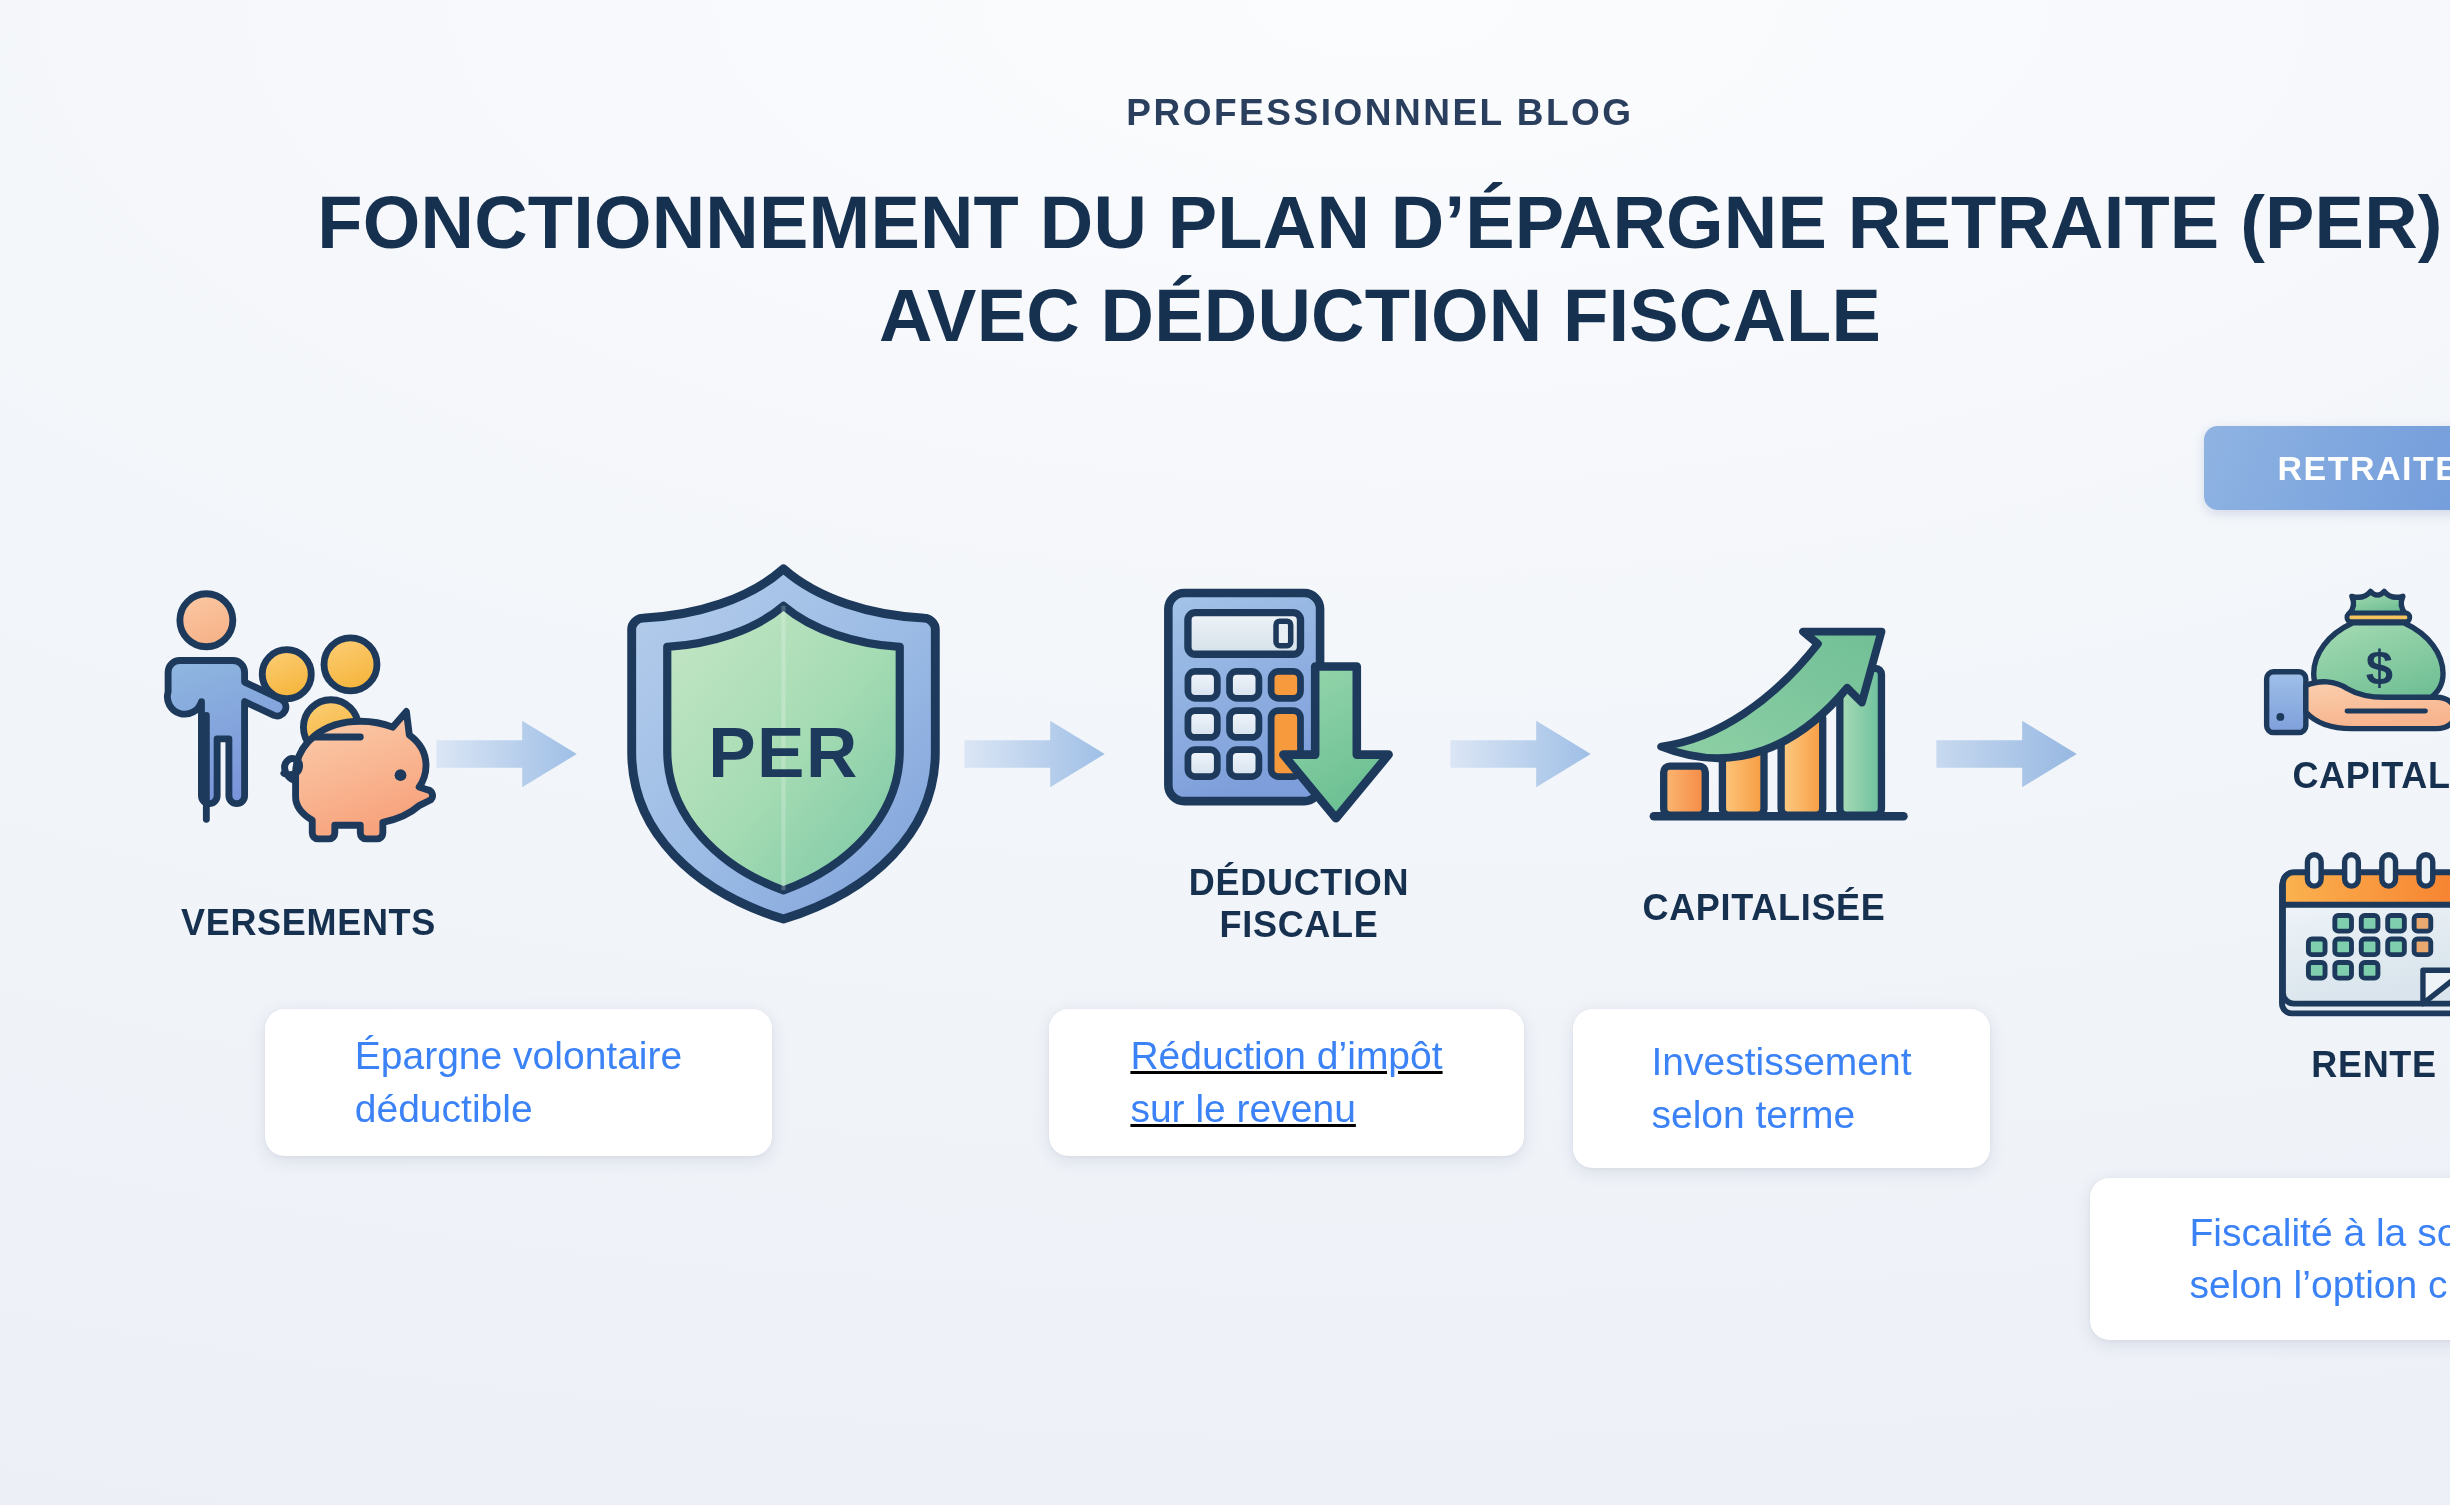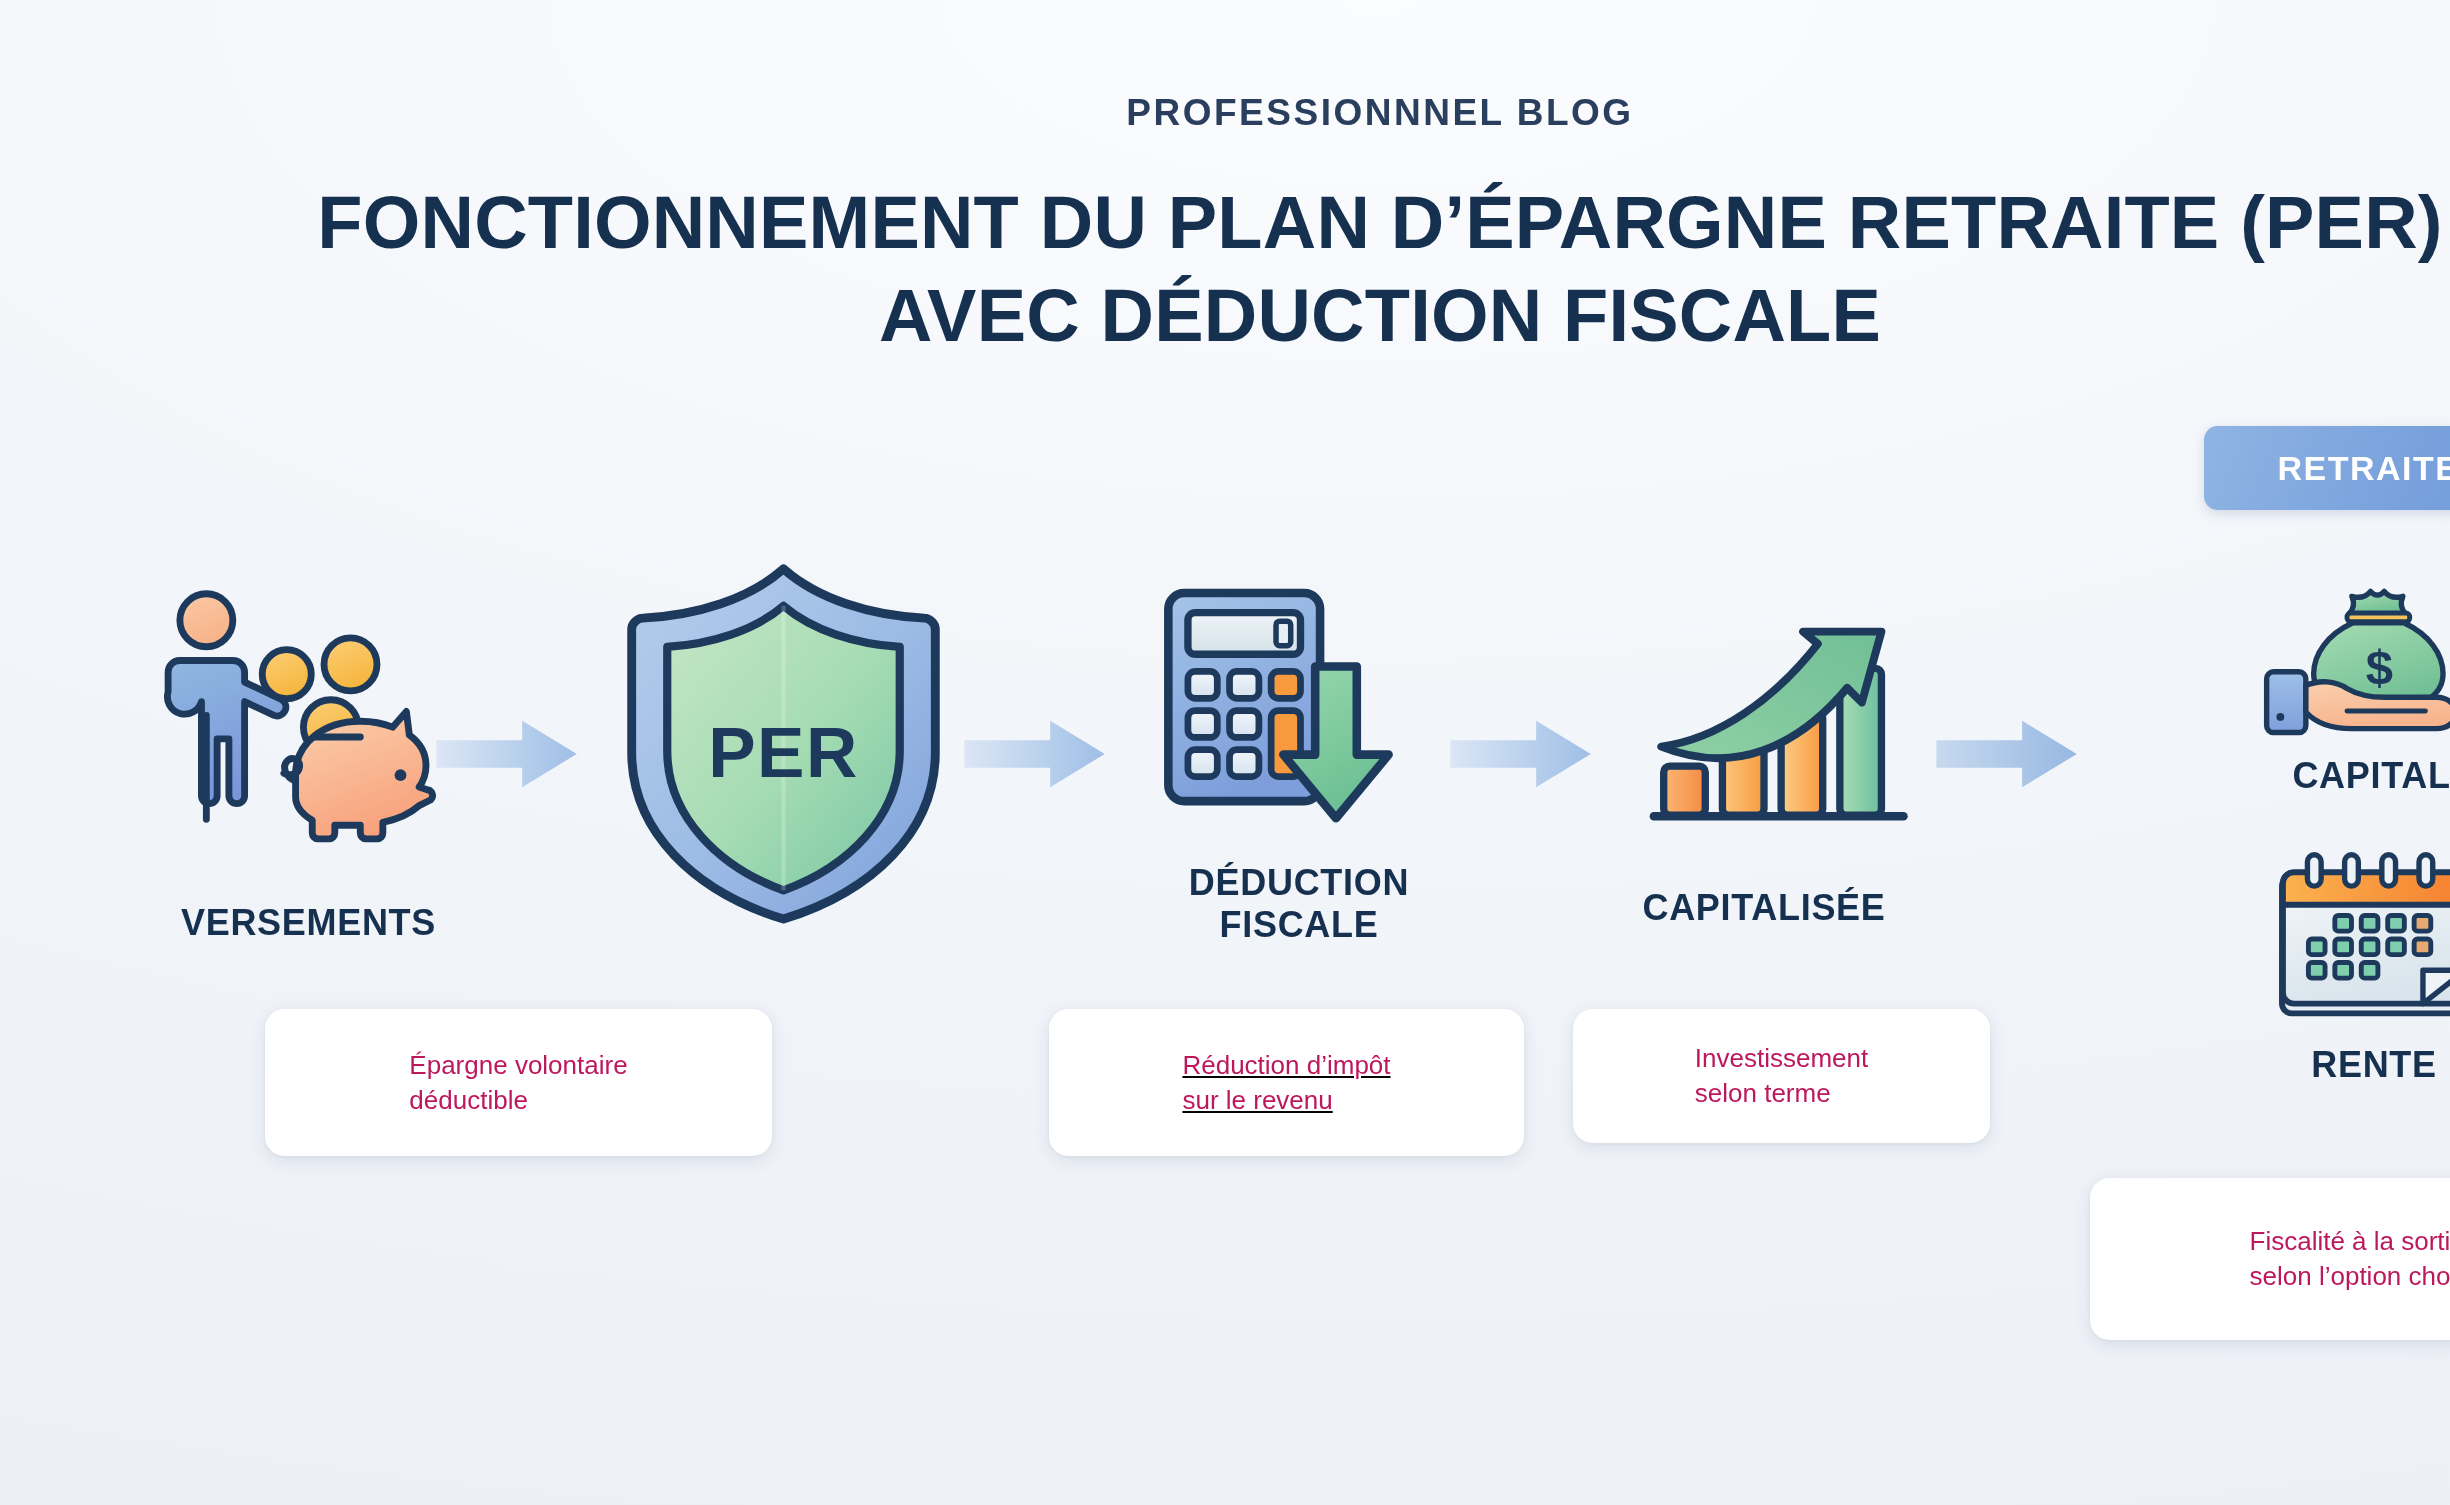--- a/index.html
+++ b/index.html
@@ -47,21 +47,21 @@
   
   .card {
     position: absolute;
     background: #ffffff;
     border-radius: 19.6px;
     box-shadow: 0 4.9px 16.7px rgba(40,60,100,0.10), 0 1px 3.9px rgba(40,60,100,0.05);
     display: flex; align-items: center; justify-content: center;
     padding: 16.7px 21.6px;
   }
   .card-text {
-    font-size: 26px; line-height: 1.34; color: #be185d;
+    font-size: 39px; line-height: 1.34; color: #3b82f6;
     font-weight: 400; text-align: center;
   }
   .card-text .ln { display: block; }
   .card.left-align .card-text { text-align: left; }
 
   
   .badge {
     position: absolute;
     background: linear-gradient(110deg, #8fb4e3 0%, #7ba3dd 55%, #6e9ada 100%);
     border-radius: 13.7px;
@@ -388,21 +388,21 @@
       </div>
     </div>
 
     <div class="card left-align" style="left:1049px; top:1009px; width:475px; height:147px;text-decoration:underline;">
       <div class="card-text">
         <span class="ln">Réduction d’impôt</span>
         <span class="ln">sur le revenu</span>
       </div>
     </div>
 
-    <div class="card left-align" style="left:1573px; top:1009px; width:417px; height:134px;">
+    <div class="card left-align" style="left:1573px; top:1009px; width:417px; height:159px;">
       <div class="card-text">
         <span class="ln">Investissement</span>
         <span class="ln">selon terme</span>
       </div>
     </div>
 
     <div class="card left-align" style="left:2090px; top:1178px; width:559px; height:162px;">
       <div class="card-text">
         <span class="ln">Fiscalité à la sortie</span>
         <span class="ln">selon l’option choisie</span>

